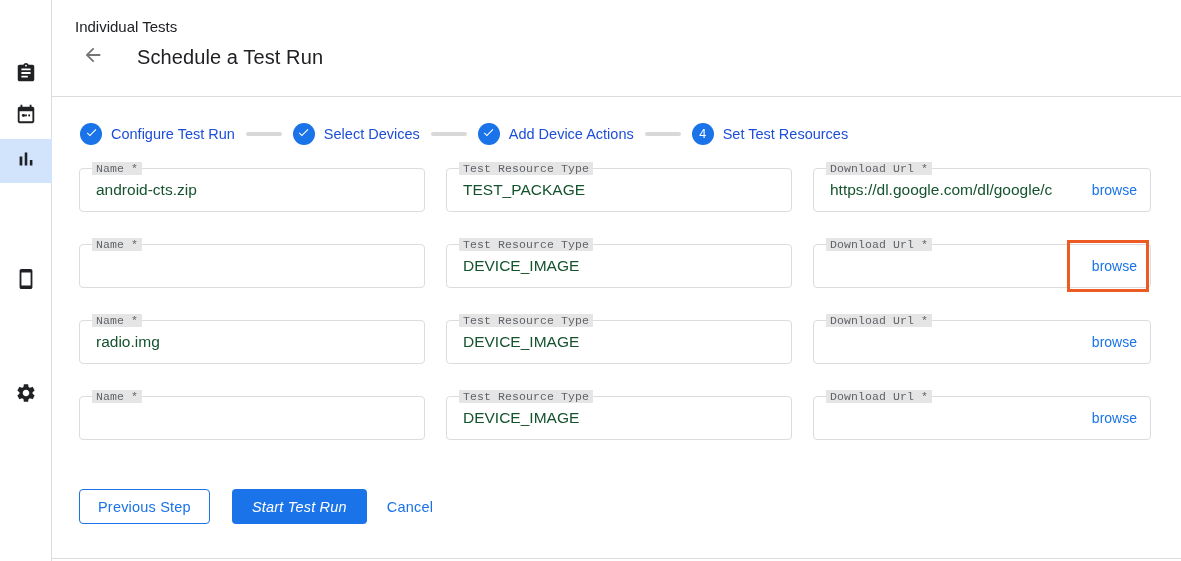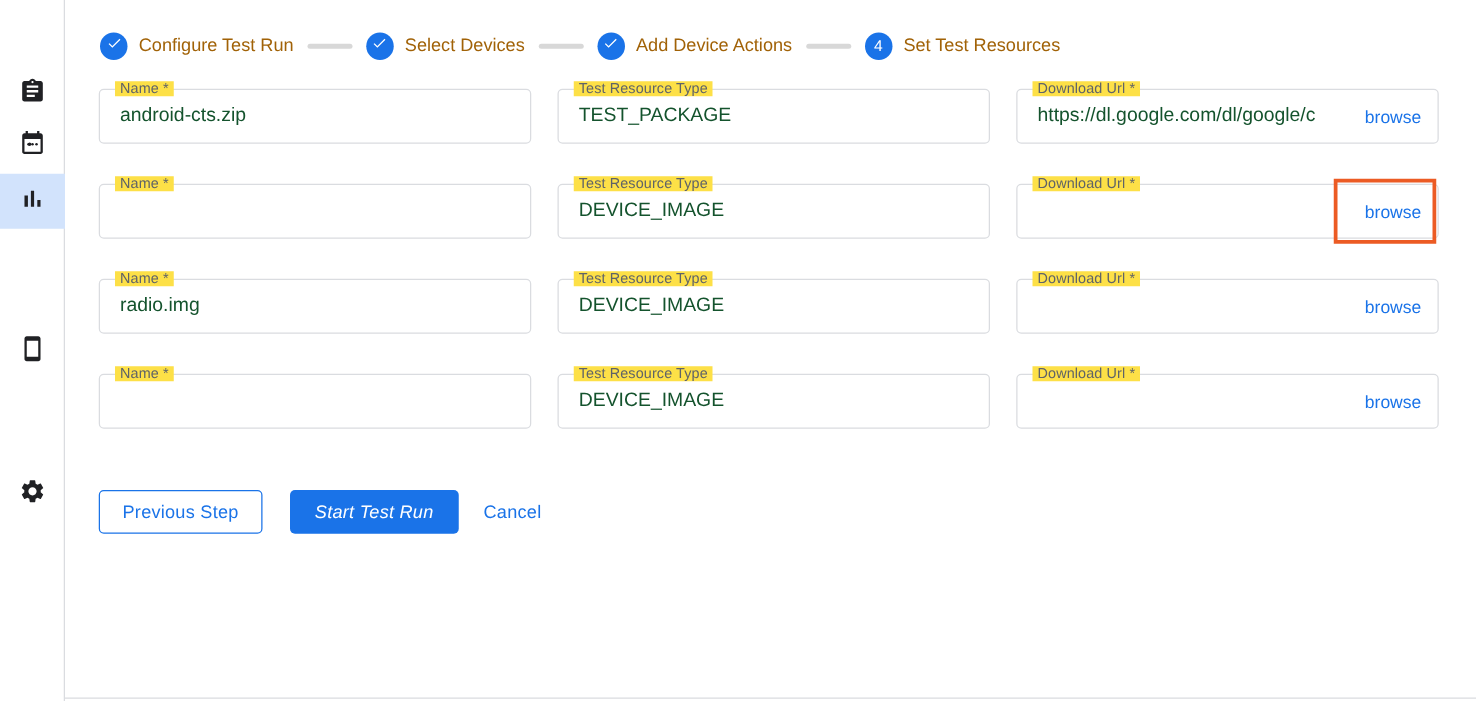--- a/index.html
+++ b/index.html
@@ -38,42 +38,43 @@
 
   
   .stepper { display: flex; align-items: center; margin: 26px 0 0 28px; }
   .step { display: flex; align-items: center; }
   .step-circle {
     width: 22px; height: 22px; border-radius: 50%; background: #1a73e8;
     display: flex; align-items: center; justify-content: center; flex: 0 0 auto;
   }
   .step-circle svg { width: 13px; height: 13px; fill: #ffffff; }
   .step-number { color: #fff; font-size: 12.5px; font-weight: 500; }
-  .step-label { margin-left: 9px; font-size: 14.5px; color: #a16207; white-space: nowrap; }
+  .step-label { margin-left: 9px; font-size: 14.5px; color: #1d4ed8; white-space: nowrap; }
   .connector { width: 36px; height: 4px; border-radius: 2px; background: #d8d8d8; margin: 0 11px; }
 
   
   .form-grid {
     margin: 23px 0 0 27px;
     display: grid;
     grid-template-columns: 346px 346px 338px;
     column-gap: 21px;
     row-gap: 32px;
   }
   .field {
     position: relative; height: 44px;
     border: 1px solid #dadce0; border-radius: 4px;
     display: flex; align-items: center;
     background: #fff;
   }
   .field-label {
     position: absolute; top: -7px; left: 12px;
-    background: #fde047; padding: 0 4px;
+    background: #e5e5e5; padding: 0 4px;
     font-size: 11.5px; color: #5f6368; letter-spacing: 0.1px;
     white-space: nowrap;
+    font-family: Liberation Mono, monospace;
   }
   .field-value {
     padding-left: 16px; font-size: 15.5px; color: #14532d;
     white-space: nowrap; overflow: hidden; flex: 1 1 auto; min-width: 0;
   }
   .browse-link {
     flex: 0 0 auto; margin: 0 13px 0 6px;
     color: #1a73e8; font-size: 14px; cursor: pointer; text-decoration: none;
   }
   .highlight-box {
@@ -137,20 +138,33 @@
     <span>
       <svg viewBox="0 0 24 24">
           <path d="M19.14 12.94c.04-.3.06-.61.06-.94 0-.32-.02-.64-.07-.94l2.03-1.58c.18-.14.23-.41.12-.61l-1.92-3.32c-.12-.22-.37-.29-.59-.22l-2.39.96c-.5-.38-1.03-.7-1.62-.94l-.36-2.54c-.04-.24-.24-.41-.48-.41h-3.84c-.24 0-.43.17-.47.41l-.36 2.54c-.59.24-1.13.57-1.62.94l-2.39-.96c-.22-.08-.47 0-.59.22L2.74 8.87c-.12.21-.08.47.12.61l2.03 1.58c-.05.3-.09.63-.09.94s.02.64.07.94l-2.03 1.58c-.18.14-.23.41-.12.61l1.92 3.32c.12.22.37.29.59.22l2.39-.96c.5.38 1.03.7 1.62.94l.36 2.54c.05.24.24.41.48.41h3.84c.24 0 .44-.17.47-.41l.36-2.54c.59-.24 1.13-.56 1.62-.94l2.39.96c.22.08.47 0 .59-.22l1.92-3.32c.12-.22.07-.47-.12-.61l-2.01-1.58zM12 15.6c-1.98 0-3.6-1.62-3.6-3.6s1.62-3.6 3.6-3.6 3.6 1.62 3.6 3.6-1.62 3.6-3.6 3.6z"></path>
         </svg>
     </span>
   </div>
 </nav>
 
 <div class="main">
 
+  <div class="header">
+    <div class="breadcrumb">Individual Tests</div>
+    <div class="title-row">
+      <div class="back-btn">
+        <span>
+          <svg viewBox="0 0 24 24">
+              <path d="M20 11H7.83l5.59-5.59L12 4l-8 8 8 8 1.41-1.41L7.83 13H20v-2z"></path>
+            </svg>
+        </span>
+      </div>
+      <div class="page-title">Schedule a Test Run</div>
+    </div>
+  </div>
 
   <div class="stepper">
     <div class="step">
       <div class="step-circle">
         <span><svg viewBox="0 0 24 24">
               <path d="M9 16.17 4.83 12l-1.42 1.41L9 19 21 7l-1.41-1.41z"></path>
             </svg></span>
       </div>
       <span class="step-label">Configure Test Run</span>
     </div>

